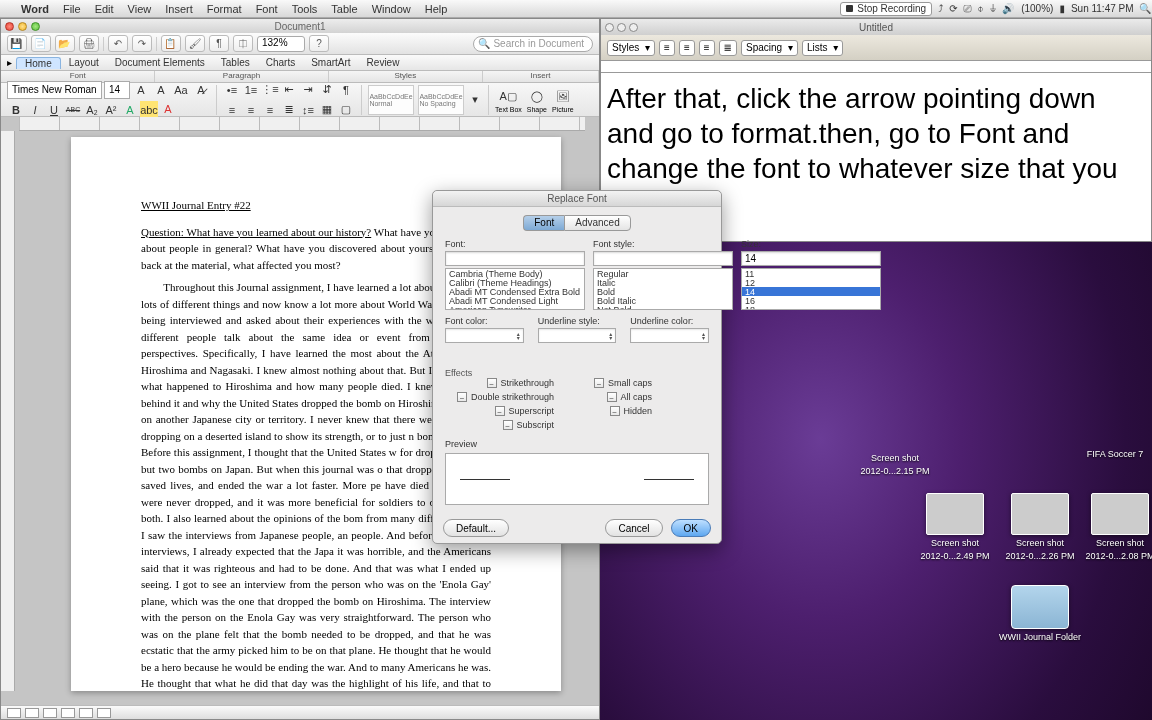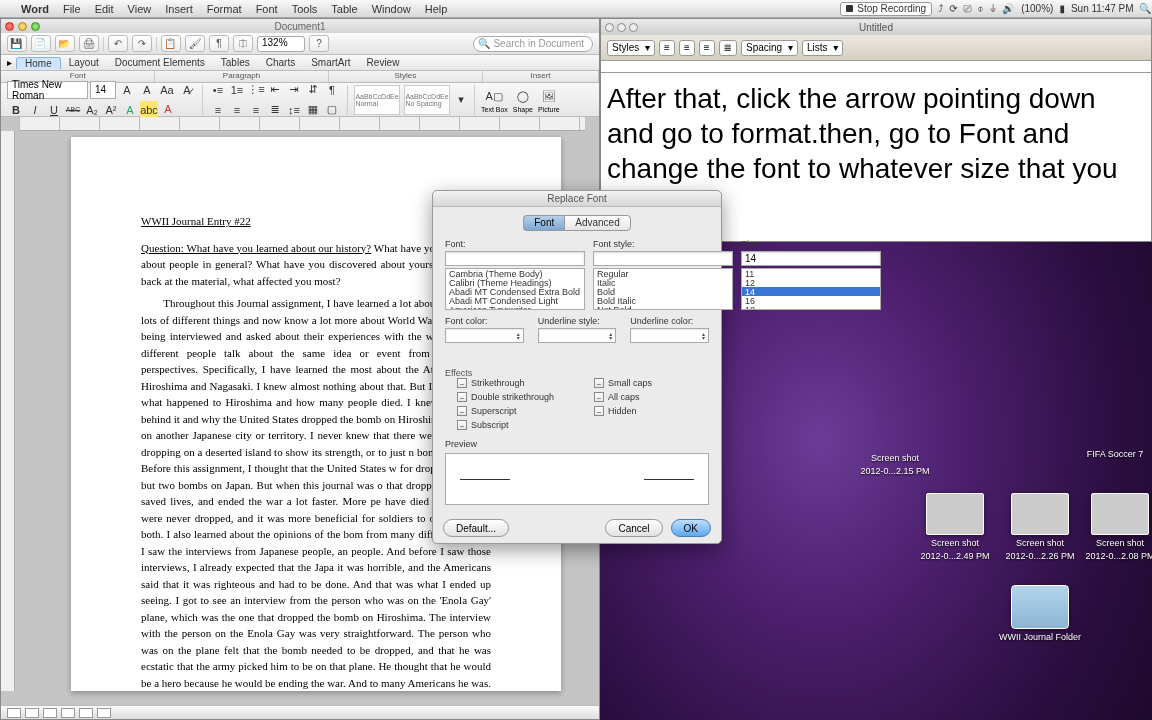--- a/index.html
+++ b/index.html
@@ -51,21 +51,21 @@
 .ribbon-groups .g { flex: 1; text-align: center; border-right: 1px solid #ccc; }
 .ribbon-row { height: 34px; background: linear-gradient(#f7f7f7,#e6e6e6); border-bottom: 1px solid #bbb; display: flex; align-items: center; padding: 0 6px; gap: 4px; }
 .font-dd { border: 1px solid #aaa; height: 18px; background: #fff; display: inline-flex; align-items: center; padding: 0 4px; font-size: 10px; gap: 3px; }
 .fmt-btn { width: 18px; height: 18px; border: 1px solid transparent; display: inline-flex; align-items: center; justify-content: center; font-size: 11px; color: #333; }
 .hl { background: #ffe473; }
 .style-box { display: inline-flex; align-items: center; justify-content: center; border: 1px solid #ccc; width: 46px; height: 30px; font-size: 7px; color: #777; background: #fdfdfd; }
 
 .doc-area { flex: 1; position: relative; background: #c5c5c5; overflow: hidden; }
 .ruler-h { position: absolute; top: 0; left: 18px; right: 14px; height: 14px; background: #f0f0f0; border-bottom: 1px solid #aaa; background-image: linear-gradient(to right, #bbb 1px, transparent 1px); background-size: 40px 100%; }
 .ruler-v { position: absolute; top: 14px; left: 0; width: 14px; bottom: 14px; background: #f0f0f0; border-right: 1px solid #aaa; }
-.page { position: absolute; top: 20px; left: 70px; width: 490px; bottom: 14px; background: #fff; box-shadow: 0 2px 6px rgba(0,0,0,.3); padding: 76px 70px 20px; font-family: "Times New Roman", serif; font-size: 11px; line-height: 1.5; color: #000; text-align: justify; overflow: hidden; }
+.page { position: absolute; top: 20px; left: 70px; width: 490px; bottom: 14px; background: #fff; box-shadow: 0 2px 6px rgba(0,0,0,.3); padding: 60px 70px 20px; font-family: "Times New Roman", serif; font-size: 11px; line-height: 1.5; color: #000; text-align: justify; overflow: hidden; }
 .page h5 { font-size: 11px; font-weight: normal; text-decoration: underline; margin-bottom: 10px; }
 .page .q { text-decoration: underline; }
 .word-status { height: 14px; background: linear-gradient(#fafafa,#dedede); border-top: 1px solid #bbb; display: flex; align-items: center; padding: 0 6px; gap: 4px; }
 .word-status .vb { width: 14px; height: 10px; border: 1px solid #999; background: #fff; }
 
 
 .dialog { position: absolute; top: 190px; left: 432px; width: 290px; background: #ecebeb; border: 1px solid #999; border-radius: 5px; box-shadow: 0 6px 20px rgba(0,0,0,.4); z-index: 200; font-size: 10px; color: #333; }
 .dialog-title { height: 16px; background: linear-gradient(#f3f3f3,#d6d6d6); text-align: center; font-size: 10px; color: #555; border-bottom: 1px solid #bbb; border-radius: 5px 5px 0 0; line-height: 16px; }
 .dialog-body { padding: 8px 12px; }
 .dtabs { display: flex; justify-content: center; margin-bottom: 8px; }
@@ -77,21 +77,21 @@
 .dcol { display: flex; flex-direction: column; gap: 2px; }
 .dlabel { font-size: 9px; color: #333; }
 .dinput { border: 1px solid #aaa; height: 15px; background: #fff; padding: 0 3px; font-size: 10px; box-shadow: inset 0 1px 2px rgba(0,0,0,.15); }
 .dlist { border: 1px solid #aaa; background: #fff; height: 42px; overflow: hidden; font-size: 9px; }
 .dlist .li { padding: 0 3px; line-height: 10px; height: 9px; white-space: nowrap; }
 .dlist .li.sel { background: #3875d7; color: #fff; }
 .color-swatch { display: inline-flex; border: 1px solid #aaa; height: 15px; background: #fff; align-items: center; padding: 0 3px; gap: 3px; box-shadow: inset 0 1px 2px rgba(0,0,0,.1); }
 .color-swatch .carets { display: flex; flex-direction: column; font-size: 6px; line-height: 4px; color: #555; margin-left: auto; }
 .effects { margin-top: 24px; }
 .effects-title { font-size: 9px; color: #555; margin-bottom: 3px; }
-.chk-row { display: flex; align-items: center; gap: 4px; font-size: 9px; margin-bottom: 2px; }
+.chk-row { display: flex; align-items: center; gap: 4px; font-size: 9px; margin-bottom: 2px; justify-content: flex-end; }
 .chk-row .bx { width: 10px; height: 10px; border: 1px solid #888; background: linear-gradient(#fff,#e8e8e8); display: inline-flex; align-items: center; justify-content: center; font-size: 7px; }
 .preview-box { border: 1px solid #aaa; background: #fff; height: 52px; margin-top: 4px; display: flex; align-items: center; justify-content: center; position: relative; }
 .preview-box .ln { width: 50px; height: 1px; background: #333; }
 .dbuttons { display: flex; align-items: center; padding: 6px 10px; gap: 8px; }
 .aqua-btn { border: 1px solid #999; border-radius: 10px; height: 18px; padding: 0 12px; font-size: 10px; background: linear-gradient(#fff,#e2e2e2); }
 .aqua-btn.primary { background: linear-gradient(#bedfff,#5ea7f0); border-color: #4a7cb8; color: #000; }
 .spacer { flex: 1; }
 </style>
 </head>
 <body>
@@ -223,21 +223,21 @@
   </div>
   <div class="ribbon-groups">
     <div class="g" style="flex:1.6">Font</div>
     <div class="g" style="flex:1.8">Paragraph</div>
     <div class="g" style="flex:1.6">Styles</div>
     <div class="g" style="flex:1.2">Insert</div>
   </div>
   <div class="ribbon-row">
     <div style="display:flex;flex-direction:column;gap:2px;">
       <div style="display:flex;gap:2px;">
-        <span class="font-dd" style="width:81px;">Times New Roman</span>
+        <span class="font-dd" style="width:95px;">Times New Roman</span>
         <span class="font-dd" style="width:26px;">14</span>
         <span class="fmt-btn">A</span>
         <span class="fmt-btn">A</span>
         <span class="fmt-btn">Aa</span>
         <span class="fmt-btn">A̷</span>
       </div>
       <div style="display:flex;gap:1px;">
         <span class="fmt-btn" style="font-weight:bold;">B</span>
         <span class="fmt-btn" style="font-style:italic;">I</span>
         <span class="fmt-btn" style="text-decoration:underline;">U</span>

